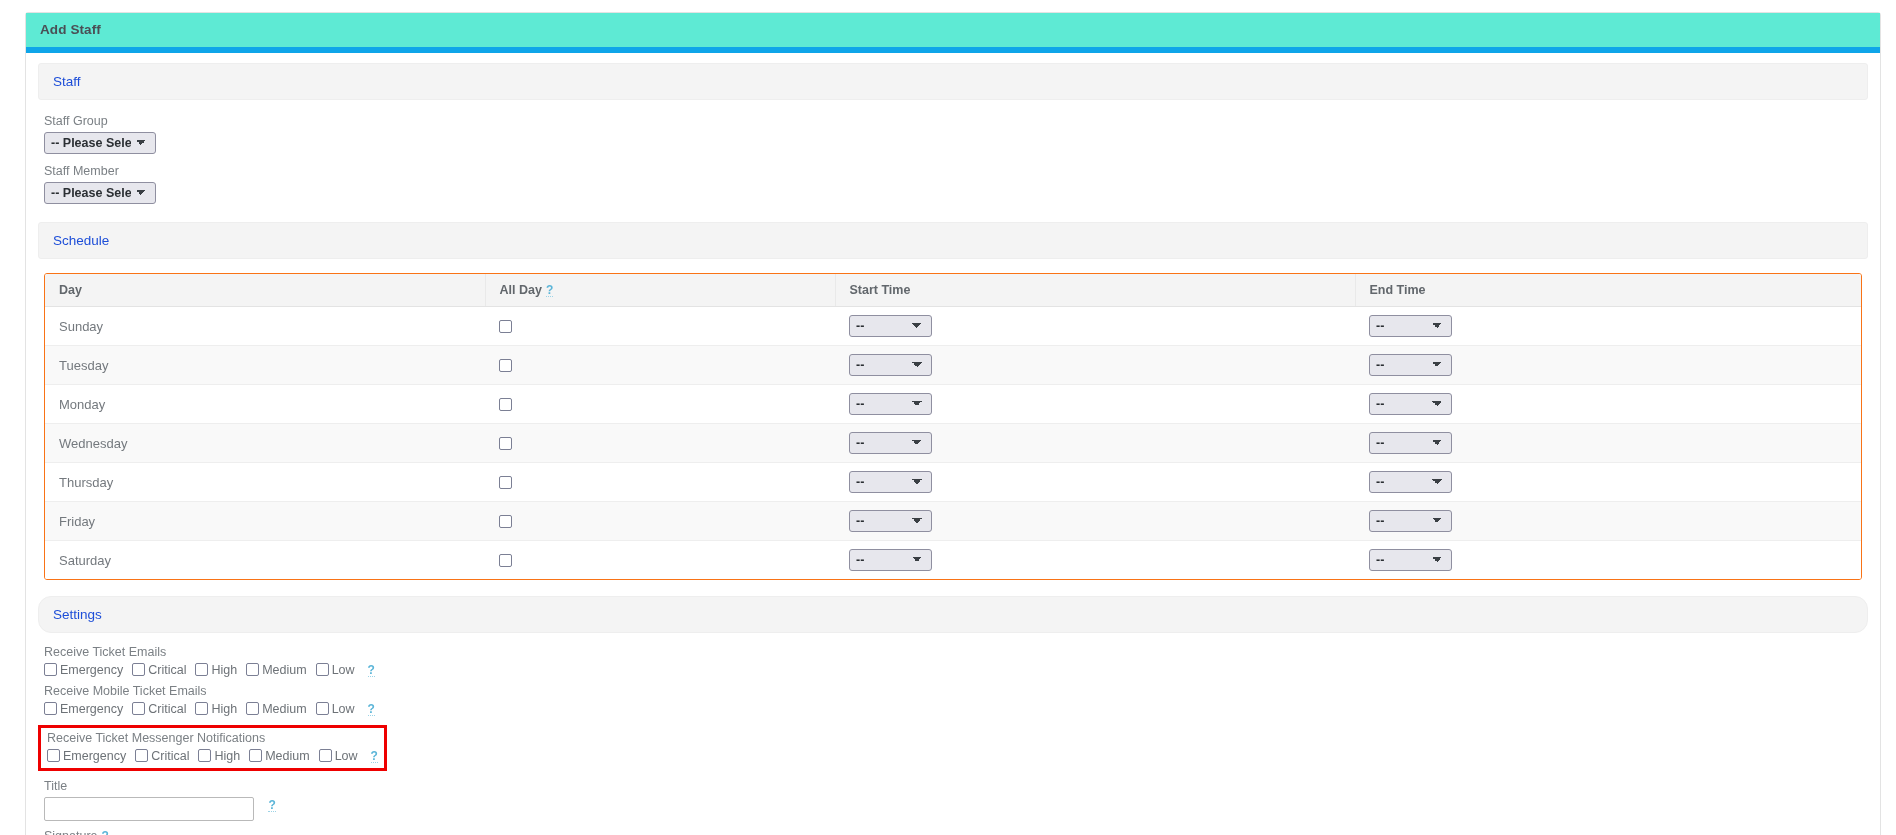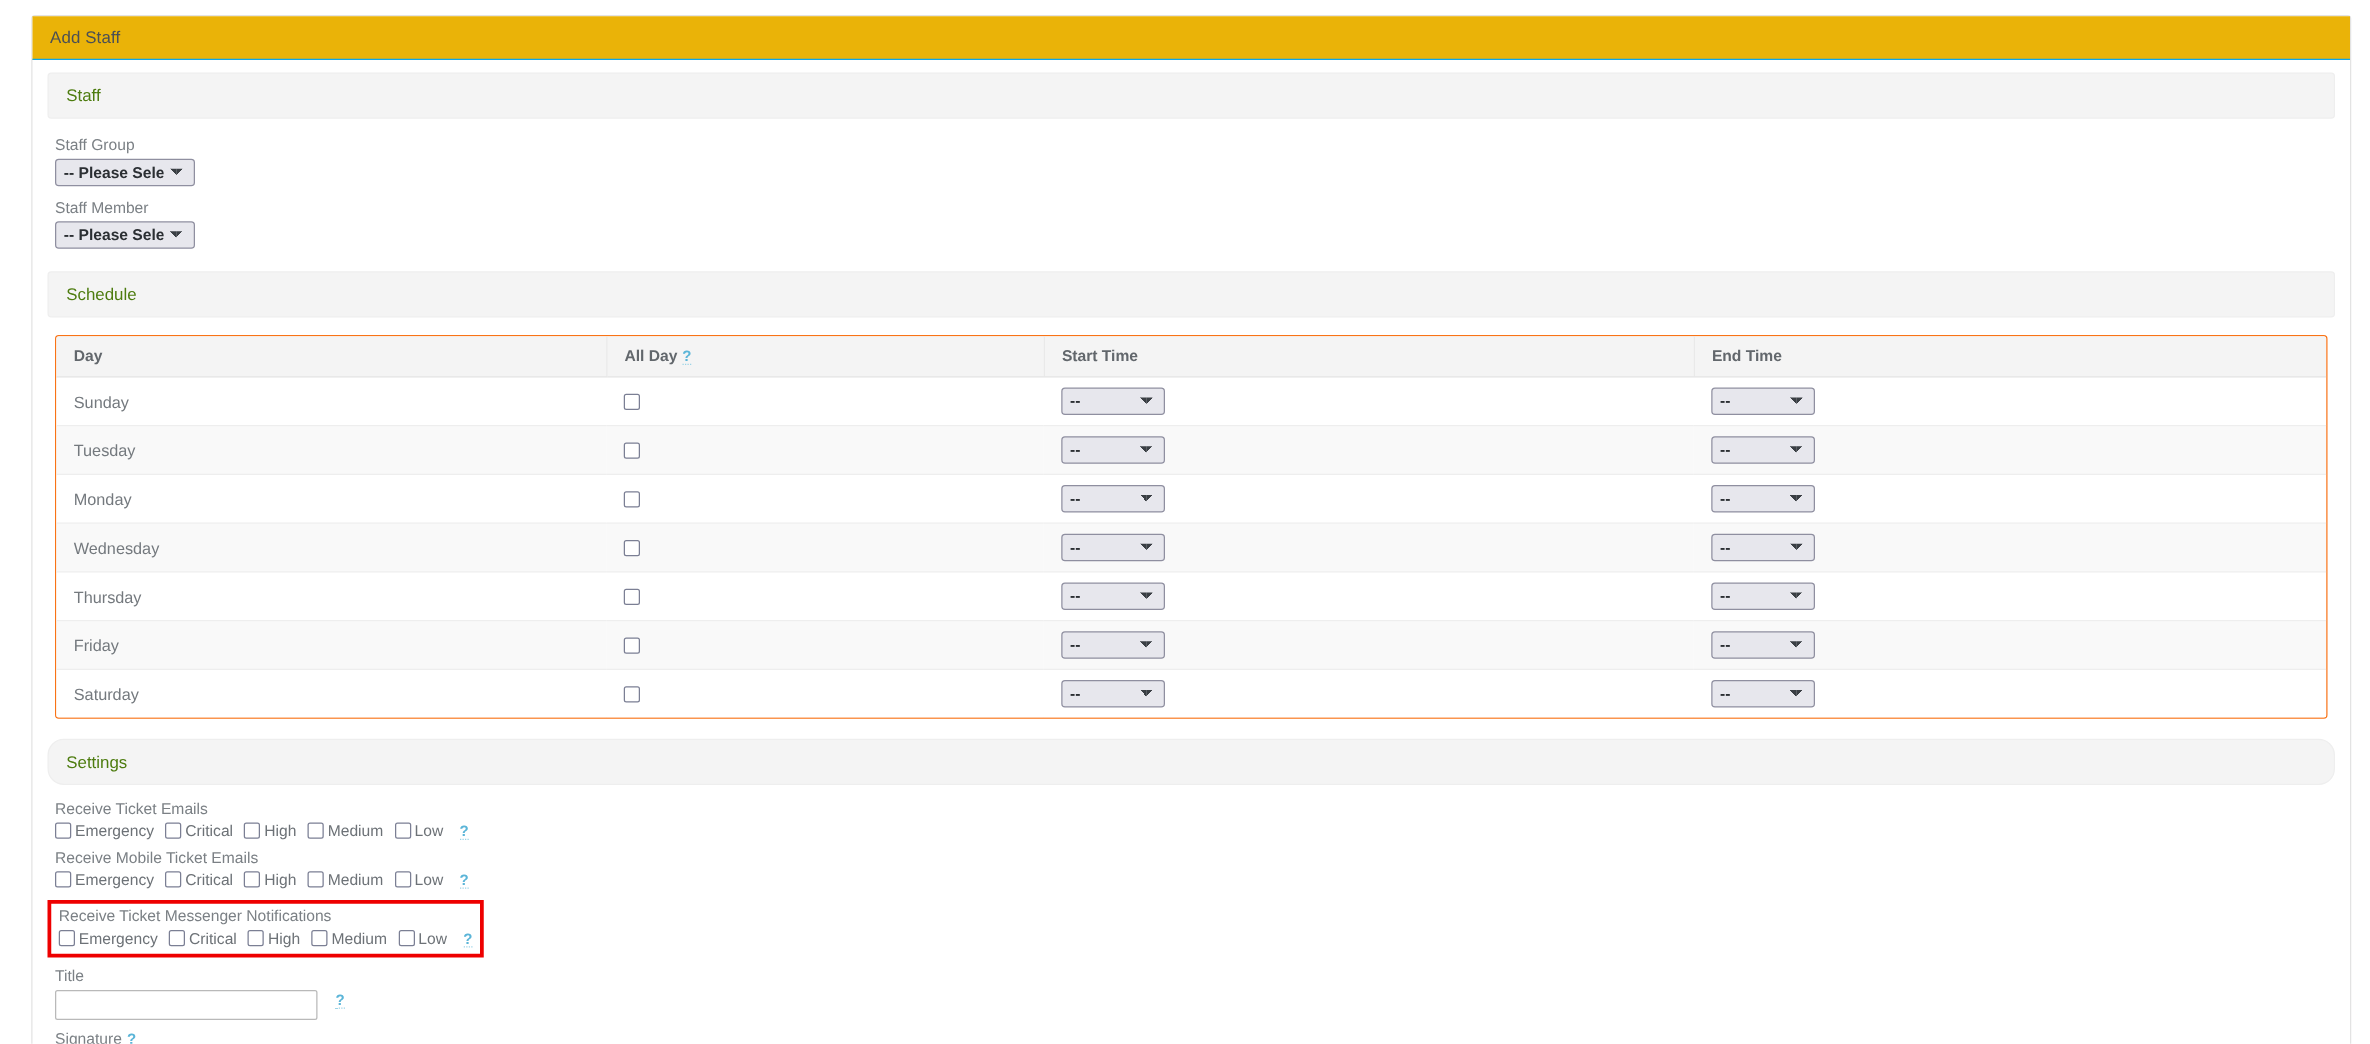--- a/index.html
+++ b/index.html
@@ -19,38 +19,38 @@
   
   .panel {
     position: absolute;
     left: 25px; top: 12px;
     width: 1856px;
     background: #ffffff;
     border: 1px solid #e3e3e3;
     border-radius: 3px;
   }
   .panel-heading {
-    background: #eab308;
-    border-bottom: 1px solid #0ea5e9;
+    background: #5eead4;
+    border-bottom: 6px solid #0ea5e9;
     padding: 9px 14px 10px 14px;
     font-size: 13.5px;
-    font-weight: normal;
+    font-weight: bold;
     color: #4a4f55;
     letter-spacing: .1px;
   }
   .panel-body { padding: 10px 12px 0 12px; }
 
   
   .section-bar {
     background: #f4f4f4;
     border: 1px solid #eeeeee;
     border-radius: 3px;
     padding: 10px 14px;
     font-size: 13.5px;
-    color: #4d7c0f;
+    color: #1d4ed8;
     margin-bottom: 14px;
   }
   .section-bar.settings { margin-bottom: 12px; border-radius: 13px; }
 
   
   .field-block { padding: 0 6px 4px 6px; }
   .field-label {
     font-size: 12.5px;
     color: #7b8085;
     margin: 0 0 3px 0;

